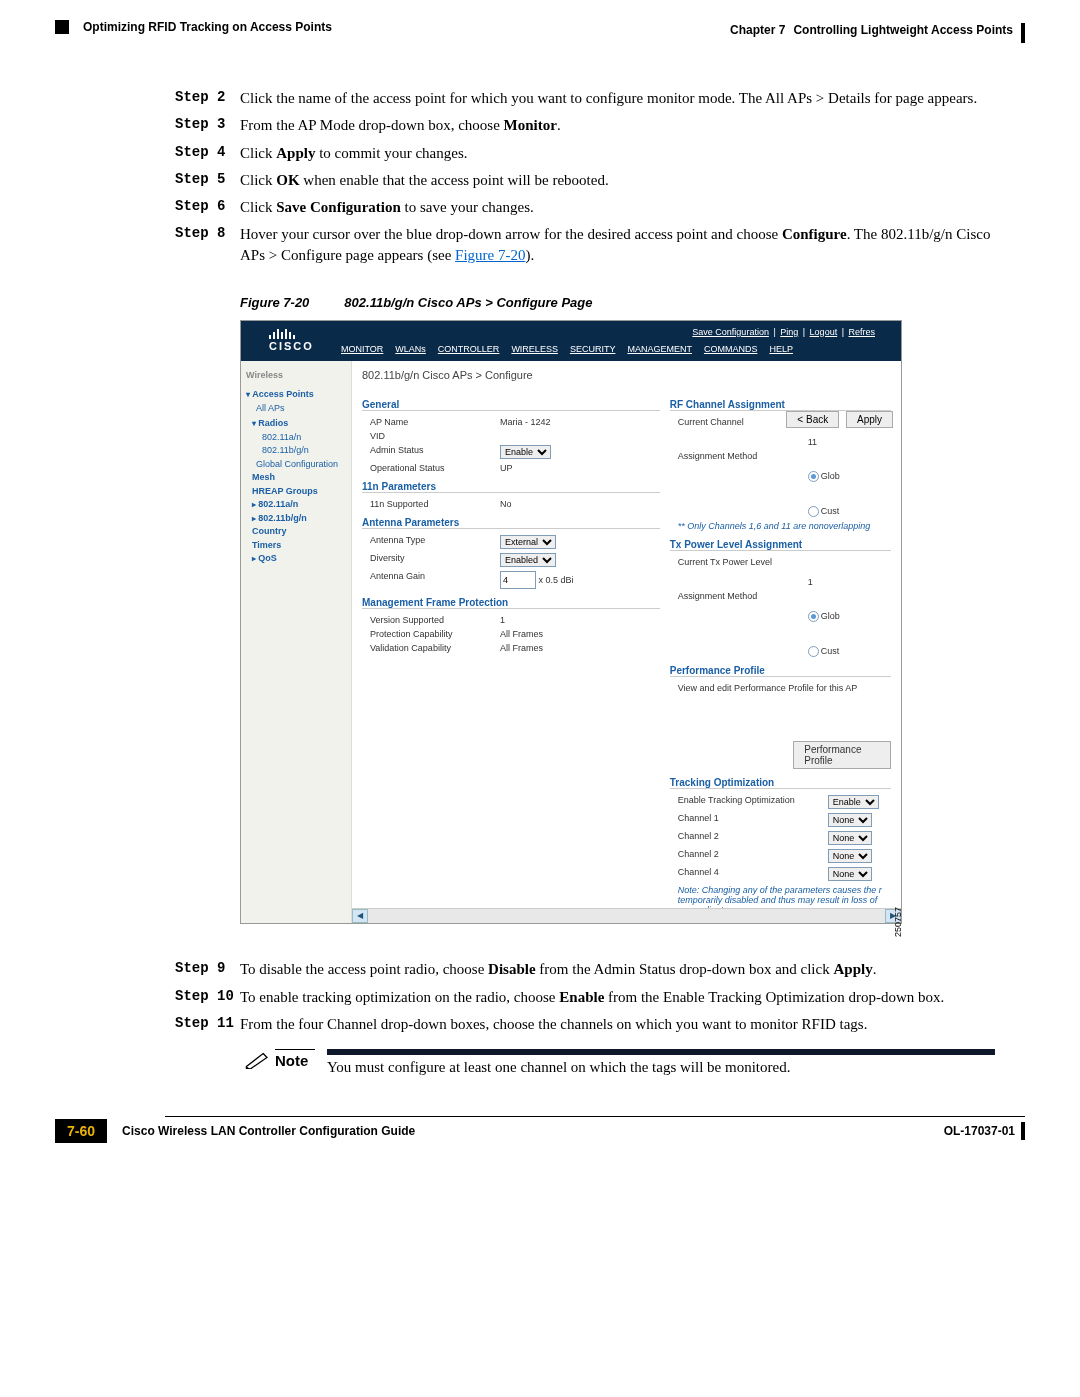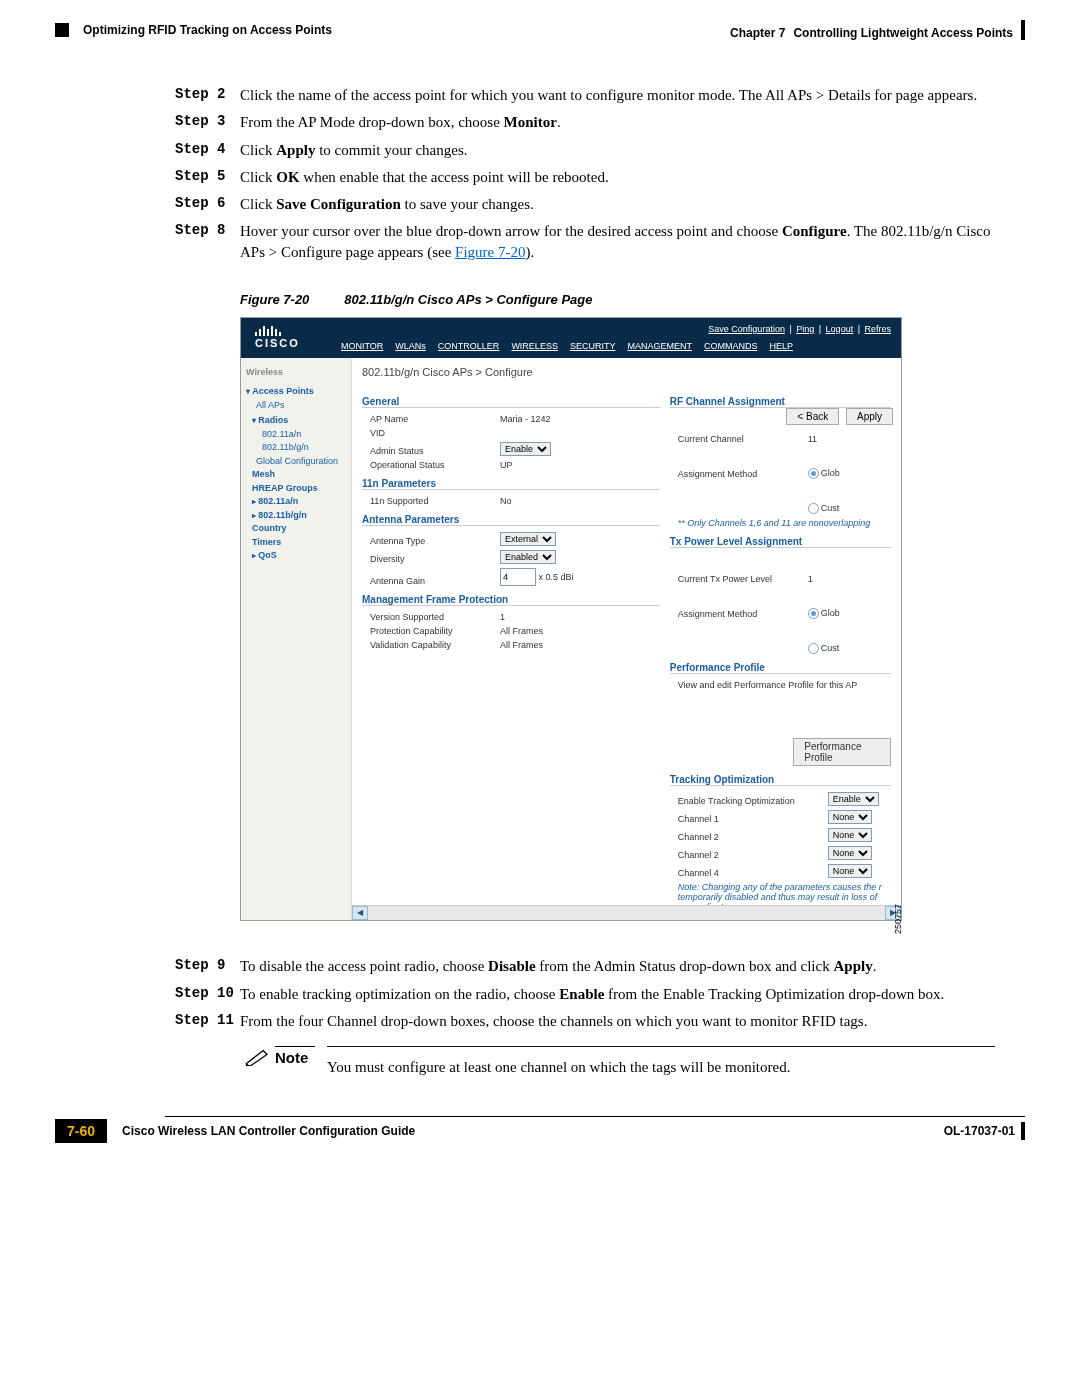--- a/index.html
+++ b/index.html
@@ -29,21 +29,21 @@
   align-items: center;
 }
 .header-square {
   width: 14px;
   height: 14px;
   background: #000;
   margin-right: 14px;
 }
 .header-right {
   display: flex;
-  align-items: flex-end;
+  align-items: flex-start;
   font-style: normal;
 }
 .header-right-chapter {
   margin-right: 8px;
 }
 .header-right-bar {
   width: 4px;
   height: 20px;
   background: #000;
 }
@@ -90,41 +90,41 @@
 .cisco-topbar {
   background: #0a2a4a;
   color: #fff;
   height: 40px;
   display: flex;
   justify-content: space-between;
   align-items: center;
   font-size: 10px;
 }
 .cisco-logo-area {
-  padding: 4px 14px;
+  padding: 4px 28px;
 }
 .cisco-logo-bars {
   display: flex;
   gap: 2px;
   align-items: flex-end;
   margin-bottom: 1px;
 }
 .cisco-logo-bars span {
   width: 2px;
   background: #fff;
 }
 .lb1{height:4px}.lb2{height:7px}.lb3{height:10px}.lb4{height:7px}.lb5{height:10px}
 .cisco-logo-text {
   font-weight: bold;
   letter-spacing: 2px;
   font-size: 11px;
 }
 .top-actions {
   font-size: 9px;
-  padding-right: 8px;
+  padding-right: 24px;
   margin-bottom: 18px;
 }
 .top-actions span { margin: 0 2px; text-decoration: underline; }
 .menu-row {
   position: absolute;
   top: 23px;
   left: 100px;
   display: flex;
   gap: 12px;
   font-size: 9px;
@@ -172,21 +172,21 @@
 .colL { width: 300px; }
 .colR { flex: 1; }
 .section-hdr {
   color: #1a5fa5;
   font-weight: bold;
   font-size: 10px;
   border-bottom: 1px solid #ccc;
   margin-bottom: 6px;
   margin-top: 8px;
 }
-.row { display: flex; margin-bottom: 4px; font-size: 9px; color: #333; align-items: flex-end; }
+.row { display: flex; margin-bottom: 4px; font-size: 9px; color: #333; }
 .row .k { width: 130px; margin-left: 8px; }
 .row .v { flex: 1; }
 .row .rv { width: 40px; text-align: left; margin-top: 20px; }
 select.sm, input.sm {
   font-size: 9px;
   border: 1px solid #7f9db9;
   height: 14px;
 }
 input.sm { width: 30px; }
 .note-italic { color: #1a5fa5; font-style: italic; font-size: 9px; margin-left: 8px; }
@@ -234,21 +234,21 @@
 }
 .pencil-svg { width: 26px; height: 18px; }
 .note-label {
   font-family: Arial, Helvetica, sans-serif;
   font-weight: bold;
   margin-right: 12px;
   border-top: 1px solid #000;
   padding-top: 2px;
   width: 40px;
 }
-.note-text { flex: 1; border-top: 1px solid #0f172a; padding-top: 12px; margin-right: 30px;}
+.note-text { flex: 1; border-top: 6px solid #0f172a; padding-top: 4px; margin-right: 30px;}
 .footer-rule {
   border-top: 1px solid #000;
   margin: 40px 0 0 0;
 }
 .footer {
   display: flex;
   align-items: center;
   justify-content: space-between;
   margin-top: 2px;
   font-family: Arial, Helvetica, sans-serif;

